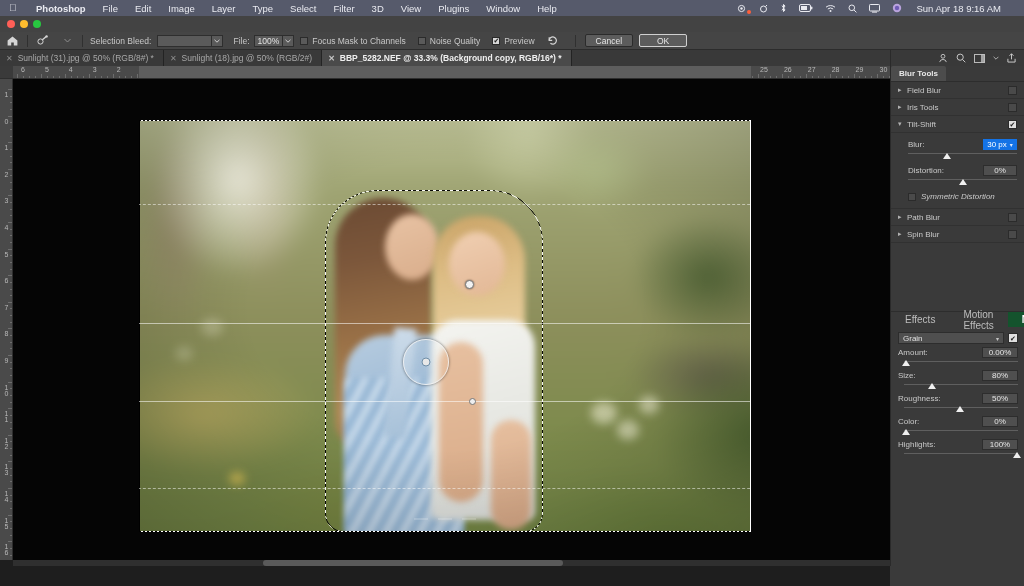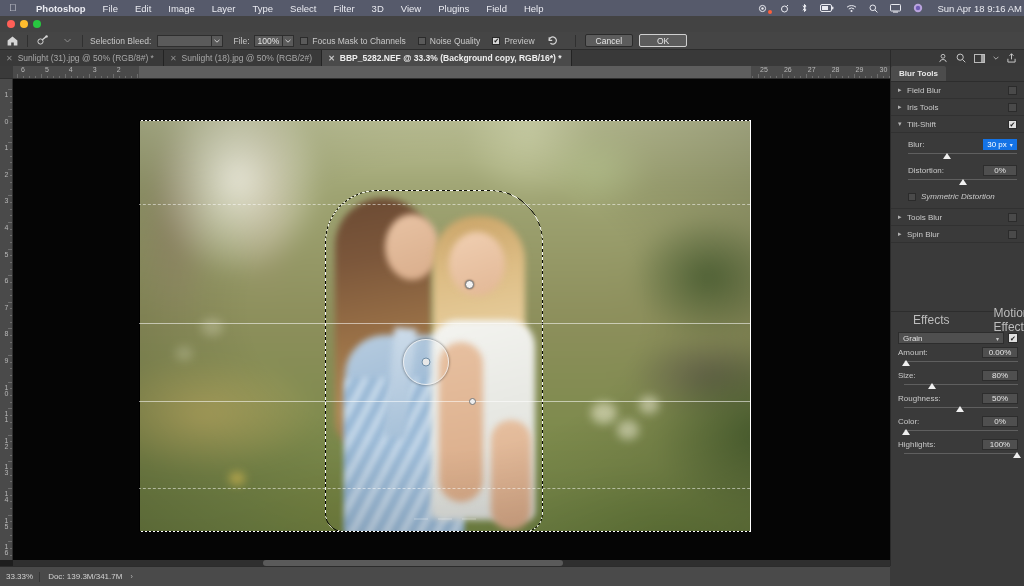--- a/index.html
+++ b/index.html
@@ -15,21 +15,21 @@
   
   .macbar {
     position: absolute; top:0; left:0; width:1024px; height:16px;
     background:#565a6b;
     display:flex; align-items:center;
     font-size:9.5px; color:#e9eaf0;
   }
   .macbar .apple { margin:0 11px 0 9px; font-size:10px; line-height:1; }
   .macbar .mi { padding:0 8.5px; white-space:nowrap; }
   .macbar .mi.bold { font-weight:bold; }
-  .macbar .right { margin-left:auto; display:flex; align-items:center; padding-right:2px; }
+  .macbar .right { margin-left:auto; display:flex; align-items:center; padding-right:23px; }
   .macbar .right .si { padding:0 6px; display:flex; align-items:center; }
   .macbar .clock { padding-left:8px; font-size:9.5px; white-space:nowrap; }
   .dot-badge { position:relative; }
   .dot-badge::after {
     content:""; position:absolute; right:2px; bottom:-1px;
     width:4px;height:4px;border-radius:50%;background:#ff5f3a;
   }
 
   
   .titlebar {
@@ -309,21 +309,21 @@
   }
   .sym-row { display:flex; align-items:center; margin:5px 0 0 10px;font-style:italic; }
   .sym-row .cb2 { width:8px;height:8px;background:#4a4a4a;border:1px solid #2b2b2b; margin-right:5px;}
 
   
   .eff-tabs {
     position:absolute; left:0; bottom:0; width:134px;
     background:#3a3a3a; border-top:1px solid #2d2d2d;
   }
   .eff-tabrow { display:flex; height:15px; align-items:stretch; background:#3a3a3a; }
-  .eff-tab { display:flex;align-items:center;padding:0 22px; font-size:12px; color:#bdbdbd; }
+  .eff-tab { display:flex;align-items:center;padding:0 14px; font-size:10px; color:#bdbdbd; }
   .eff-tab.active { background:#14532d; color:#fff; font-weight:bold; }
   .noise-body { padding:5px 7px 6px 7px; }
   .sel-row { display:flex; align-items:center; gap:4px; margin-bottom:3px; }
   .sel-box {
     flex:1; height:12px; background:#4f4f4f; border:1px solid #2d2d2d;
     display:flex; align-items:center; justify-content:space-between;
     padding:0 4px; color:#e0e0e0; font-size:8px;
   }
   .sel-box .caret { font-size:6px; opacity:.8; }
   .sel-cb { width:10px;height:10px;background:#e0e0e0;border:1px solid #2b2b2b;
@@ -366,21 +366,21 @@
     <span class="mi">File</span>
     <span class="mi">Edit</span>
     <span class="mi">Image</span>
     <span class="mi">Layer</span>
     <span class="mi">Type</span>
     <span class="mi">Select</span>
     <span class="mi">Filter</span>
     <span class="mi">3D</span>
     <span class="mi">View</span>
     <span class="mi">Plugins</span>
-    <span class="mi">Field</span>
+    <span class="mi">Window</span>
     <span class="mi">Help</span>
 
     <span class="right">
       <span class="si dot-badge">
         <svg width="11" height="9" viewBox="0 0 11 9">
             <circle cx="5.5" cy="4.5" r="3.1" fill="none" stroke="#e9eaf0" stroke-width="1"></circle>
             <circle cx="5.5" cy="4.5" r="1.2" fill="#e9eaf0"></circle>
           </svg>
       </span>
       <span class="si">
@@ -944,21 +944,21 @@
         <span class="knob" id="distKnob" style="left: 50%;"></span>
       </div>
       <div class="sym-row">
         <span class="cb2"></span>
         <span class="ctl-label">Symmetric Distortion</span>
       </div>
     </div>
 
     <div class="blur-row">
       <span class="chev">▸</span>
-      <span class="nm">Tools Blur</span>
+      <span class="nm">Path Blur</span>
       <span class="bcb"></span>
     </div>
 
     <div class="blur-row">
       <span class="chev">▸</span>
       <span class="nm">Spin Blur</span>
       <span class="bcb"></span>
     </div>
 
     <div class="eff-tabs" style="height:255px;">
@@ -1019,19 +1019,13 @@
         <div class="n-slider">
           <span class="track"></span>
           <span class="knob" id="nk4" style="left: calc(94% + 6px);"></span>
         </div>
       </div>
     </div>
   </div>
 
   <div class="rp-bottom-bar"></div>
 
-  <div class="statusbar">
-    <span class="zoom">33.33%</span>
-    <span class="sep"></span>
-    <span class="doc">Doc: 139.3M/341.7M</span>
-    <span class="arrow">›</span>
-  </div>
 </div>
 
 </body></html>

